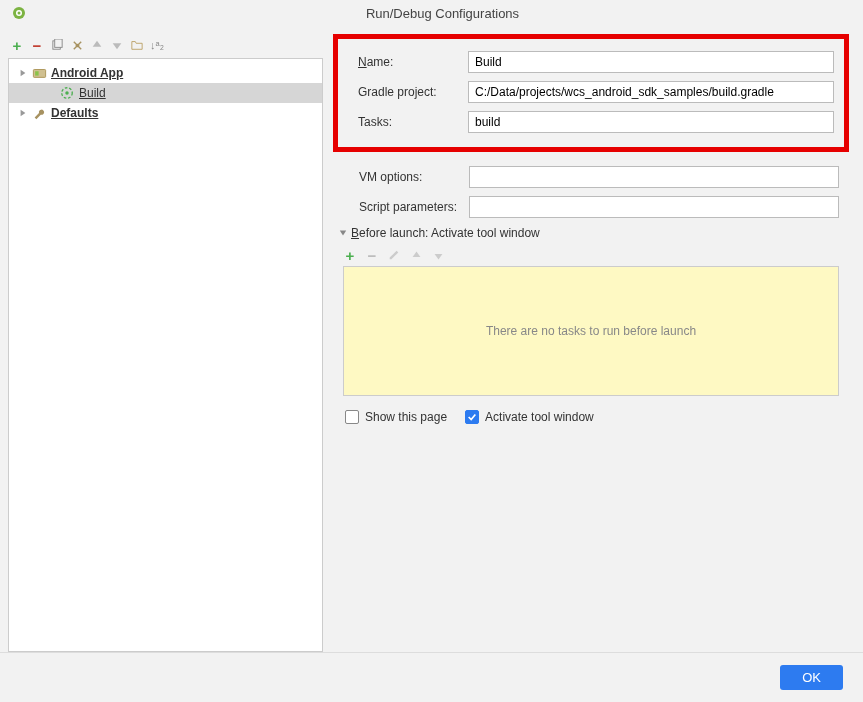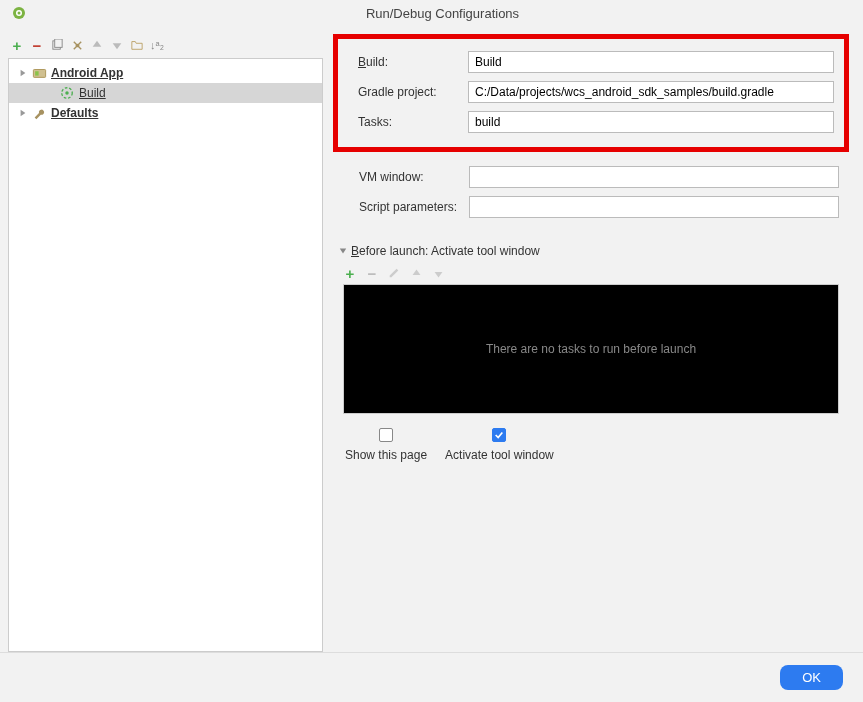--- a/index.html
+++ b/index.html
@@ -120,53 +120,52 @@
     font-size: 12px;
     background: #fff;
   }
   .below-rows {
     padding: 4px 10px 4px 26px;
   }
   .section-header {
     display: flex;
     align-items: center;
     gap: 4px;
-    margin-top: 18px;
+    margin-top: 0;
     margin-left: 6px;
     font-size: 12px;
     color: #333;
   }
   .mini-toolbar {
     display: flex;
     align-items: center;
     gap: 8px;
     margin: 8px 0 4px 10px;
   }
   .before-list {
     margin: 0 10px 0 10px;
-    background: #000000;
+    background: #fef9c3;
     border: 1px solid #ccc;
     height: 130px;
     display: flex;
     align-items: center;
     justify-content: center;
     color: #888;
     font-size: 12px;
   }
   .check-row {
     display: flex;
     align-items: center;
     gap: 18px;
     margin: 14px 0 0 12px;
     font-size: 12px;
   }
   .chk {
     display: inline-flex; align-items: center; gap: 6px;
     cursor: pointer;
-    flex-direction: column;
   }
   .chkbox {
     width: 14px; height: 14px;
     border: 1px solid #888;
     border-radius: 2px;
     display: inline-flex; align-items: center; justify-content: center;
     background: #fff;
   }
   .chkbox.checked {
     background: #2d7bf0;
@@ -179,21 +178,21 @@
     display: flex;
     align-items: center;
     justify-content: flex-end;
     padding: 0 20px;
     background: #f2f2f2;
   }
   .ok-button {
     background: #2d7bf0;
     color: #fff;
     border: none;
-    border-radius: 8px;
+    border-radius: 3px;
     padding: 5px 22px;
     font-size: 13px;
     cursor: pointer;
   }
   .underline-first::first-letter { text-decoration: underline; }
 </style>
 </head>
 <body>
 
 <div class="window">
@@ -288,36 +287,36 @@
               </svg>
           </span>
           <span class="tree-label bold">Defaults</span>
         </div>
       </div>
     </div>
 
     <div class="right-pane">
       <div class="highlight-box">
         <div class="form-row">
-          <span class="form-label underline-first">Build:</span>
+          <span class="form-label underline-first">Name:</span>
           <input class="form-input" value="Build" style="">
         </div>
         <div class="form-row">
           <span class="form-label">Gradle project:</span>
           <input class="form-input" value="C:/Data/projects/wcs_android_sdk_samples/build.gradle" style="">
         </div>
         <div class="form-row">
           <span class="form-label">Tasks:</span>
           <input class="form-input" value="build" style="">
         </div>
       </div>
 
       <div class="below-rows">
         <div class="form-row">
-          <span class="form-label">VM window:</span>
+          <span class="form-label">VM options:</span>
           <input class="form-input" value="" style="">
         </div>
         <div class="form-row">
           <span class="form-label">Script parameters:</span>
           <input class="form-input" value="" style="">
         </div>
       </div>
 
       <div class="section-header">
         <svg viewBox="0 0 10 10" width="8" height="8">

